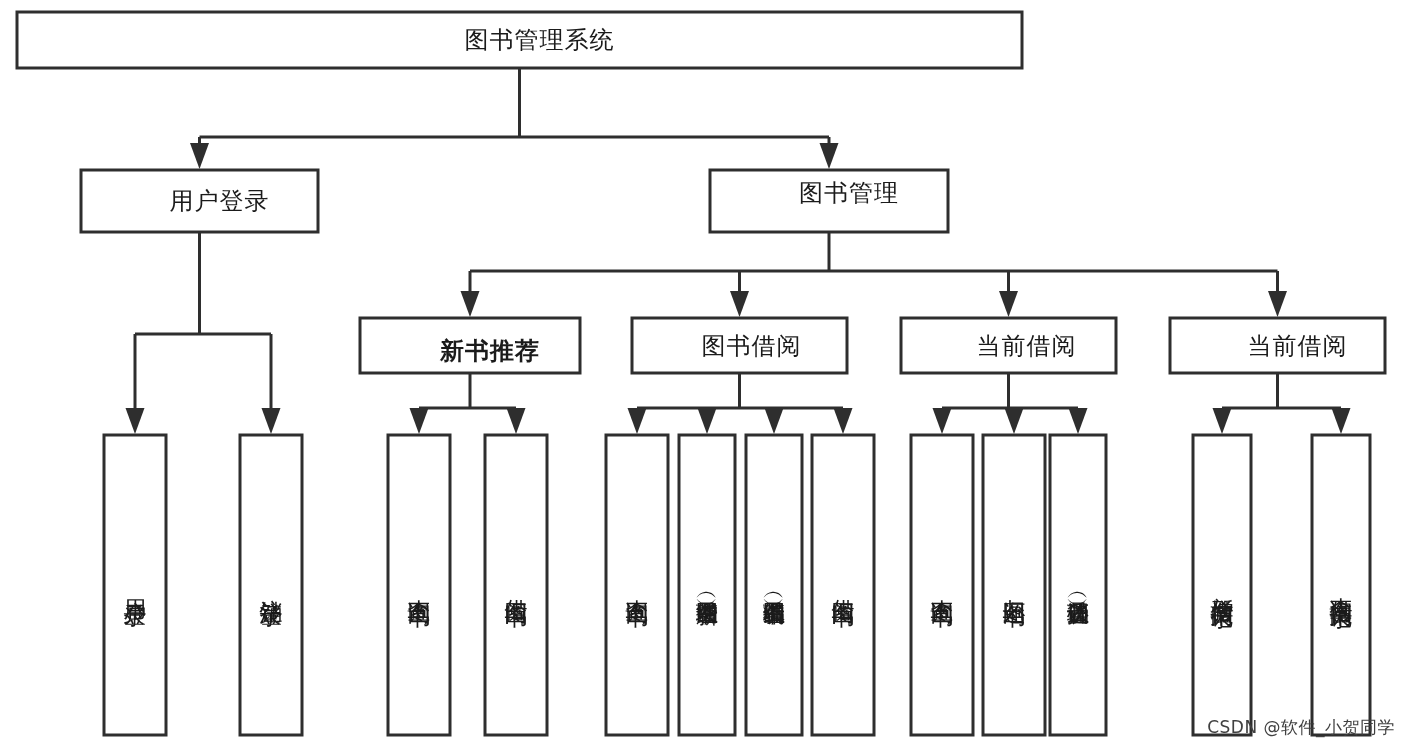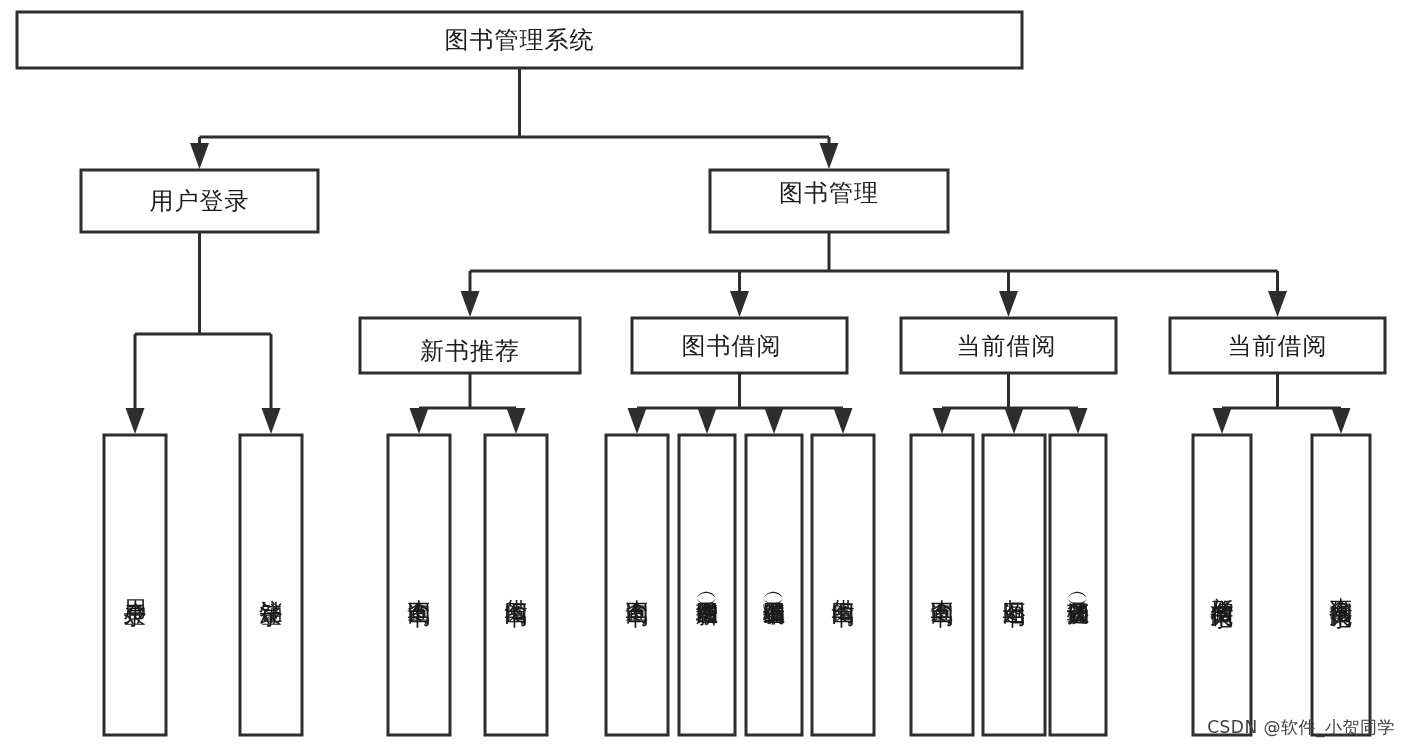--- a/index.html
+++ b/index.html
@@ -56,20 +56,21 @@
   .hlabel-box {
     position: absolute;
     display: flex;
     align-items: center;
     justify-content: center;
     pointer-events: none;
     font-family: "DejaVu Sans", "Liberation Sans", sans-serif;
     font-size: 24px;
     color: #1b1b1b;
     letter-spacing: 1px;
+    padding-left: 20px;
   }
   #watermark {
     position: absolute;
     right: 10px;
     bottom: 8px;
     font-family: "DejaVu Sans", "Liberation Sans", sans-serif;
     font-size: 17px;
     color: #404040;
     letter-spacing: 0.5px;
     user-select: none;
@@ -152,21 +153,21 @@
       <rect class="node-rect" x="983" y="435" width="62" height="300"></rect>
       <rect class="node-rect" x="1050" y="435" width="56" height="300"></rect>
       <rect class="node-rect" x="1193" y="435" width="58" height="300"></rect>
       <rect class="node-rect" x="1312" y="435" width="58" height="300"></rect>
     </svg>
 
   <div id="labels-layer">
       <div class="hlabel-box" style="left: 17px; top: 12px; width: 1005px; height: 56px;">图书管理系统</div>
       <div class="hlabel-box" style="left: 81px; top: 170px; width: 237px; height: 62px;">用户登录</div>
       <div class="hlabel-box" style="left: 710px; top: 170px; width: 238px; height: 45px;">图书管理</div>
-      <div class="hlabel-box" style="left: 360px; top: 318px; width: 220px; height: 66px;">新书推荐</div>
+      <div class="hlabel-box" style="left: 360px; top: 318px; width: 220px; height: 66px; font-weight: bold;">新书推荐</div>
       <div class="hlabel-box" style="left: 632px; top: 318px; width: 199px; height: 55px;">图书借阅</div>
       <div class="hlabel-box" style="left: 901px; top: 318px; width: 211px; height: 55px;">当前借阅</div>
       <div class="hlabel-box" style="left: 1170px; top: 318px; width: 215px; height: 55px;">当前借阅</div>
       <div class="vlabel-box" style="left: 104px; top: 435px; width: 62px; height: 300px;">
         <span>用户登录</span>
       </div>
       <div class="vlabel-box" style="left: 240px; top: 435px; width: 62px; height: 300px;">
         <span>注销登录</span>
       </div>
       <div class="vlabel-box" style="left: 388px; top: 435px; width: 62px; height: 300px;">

